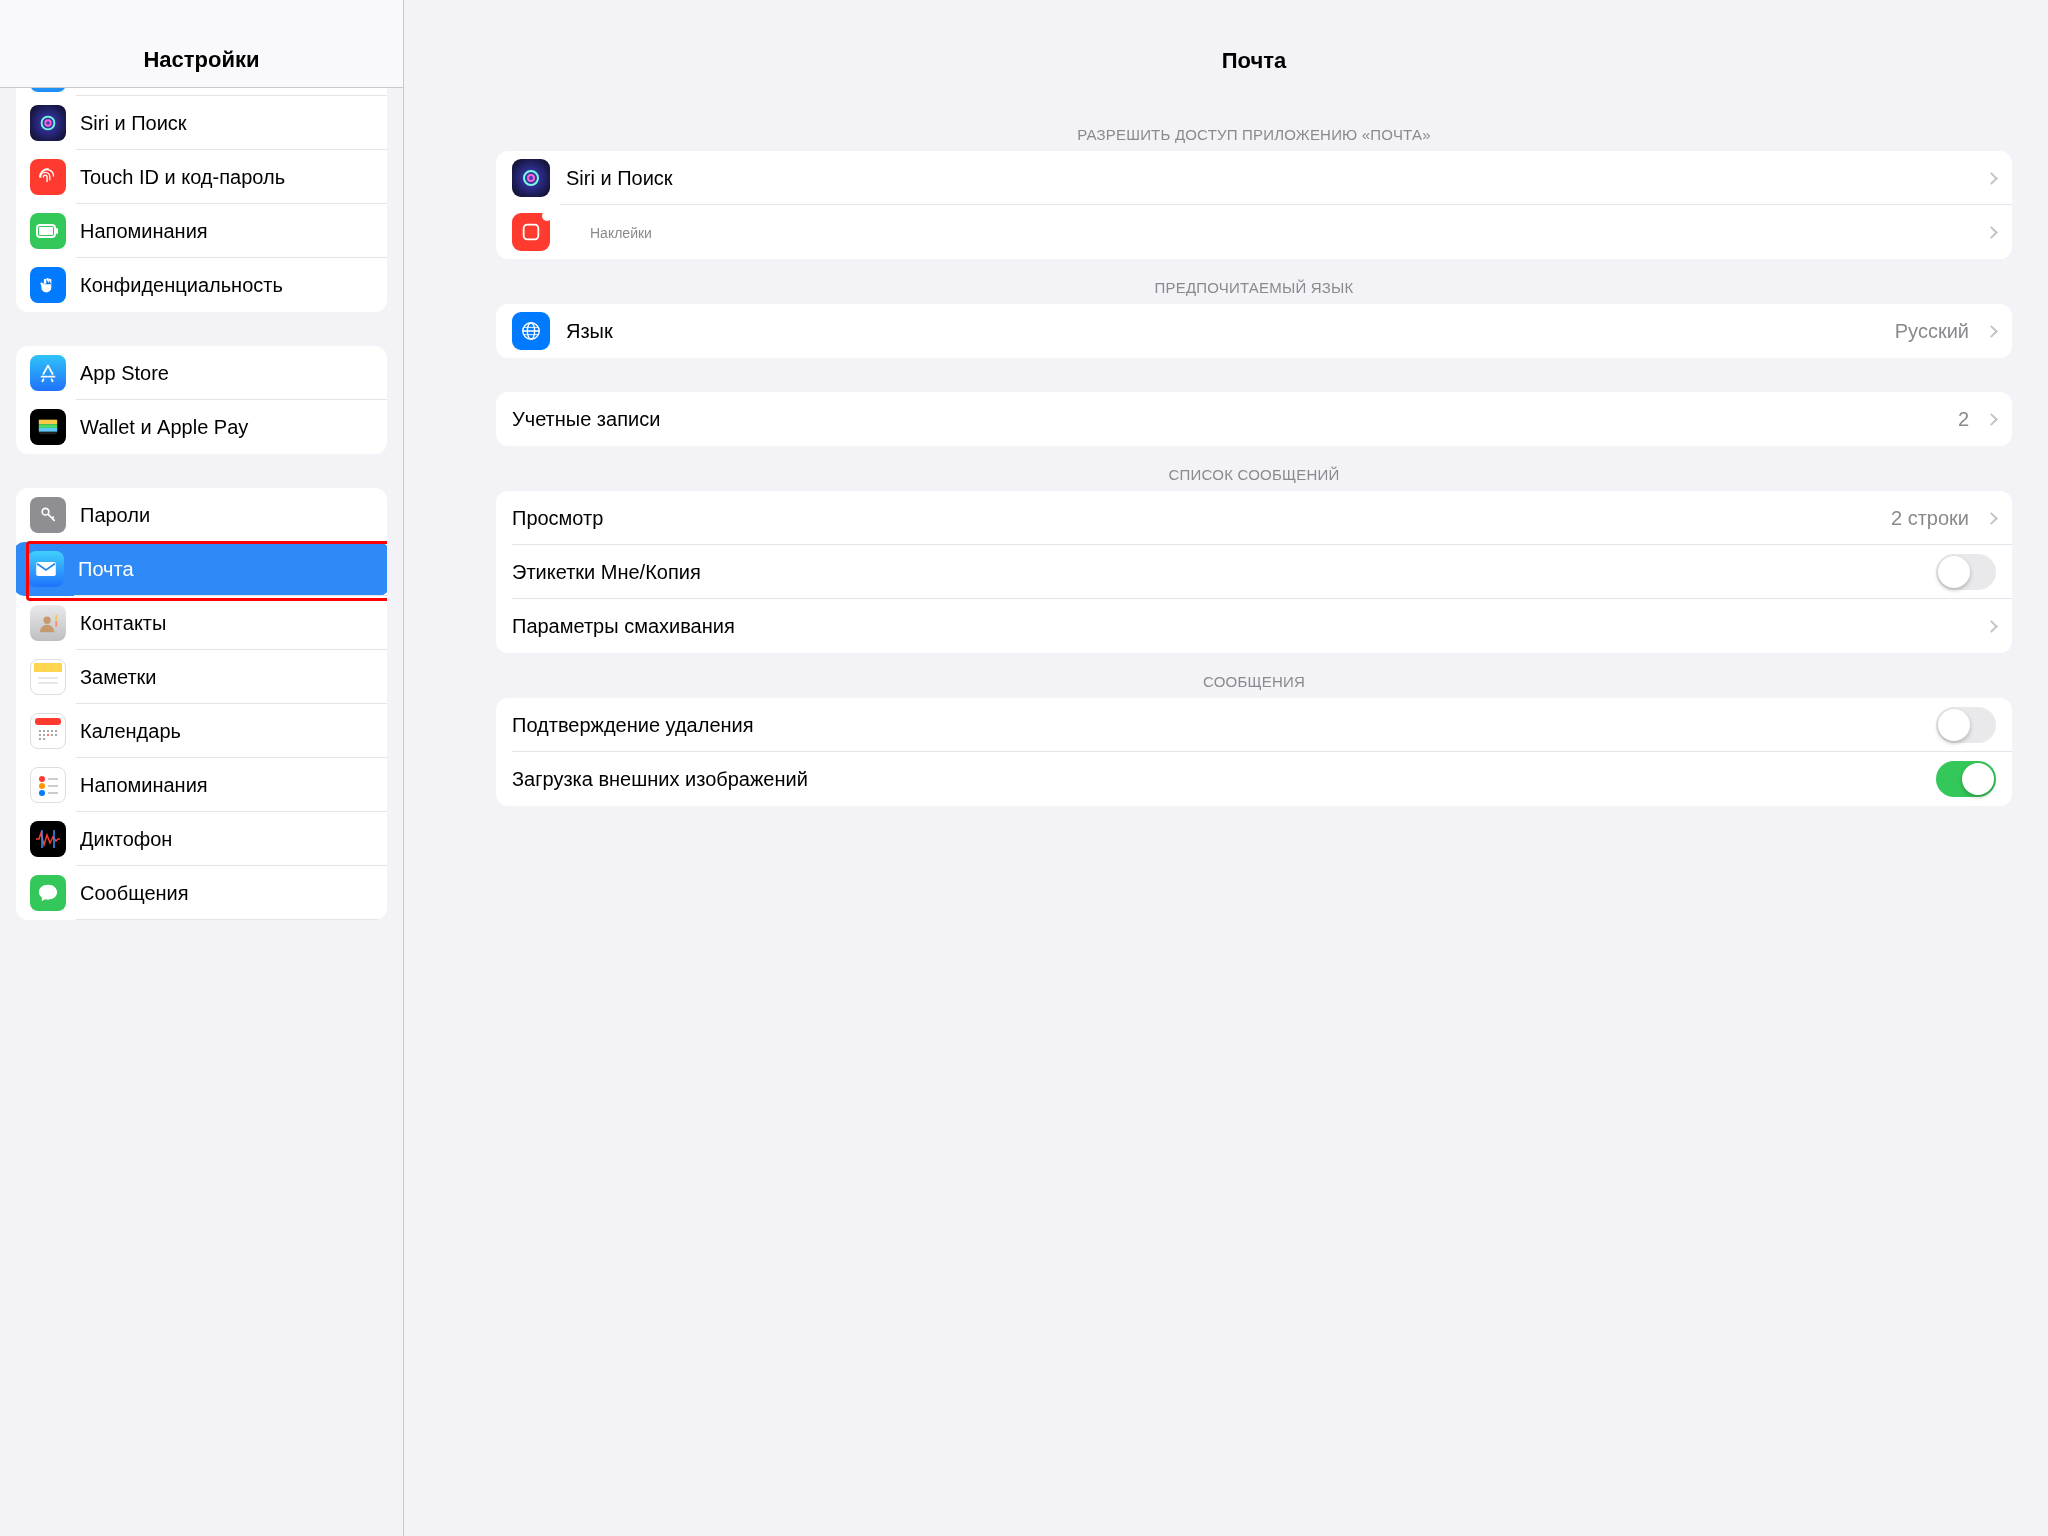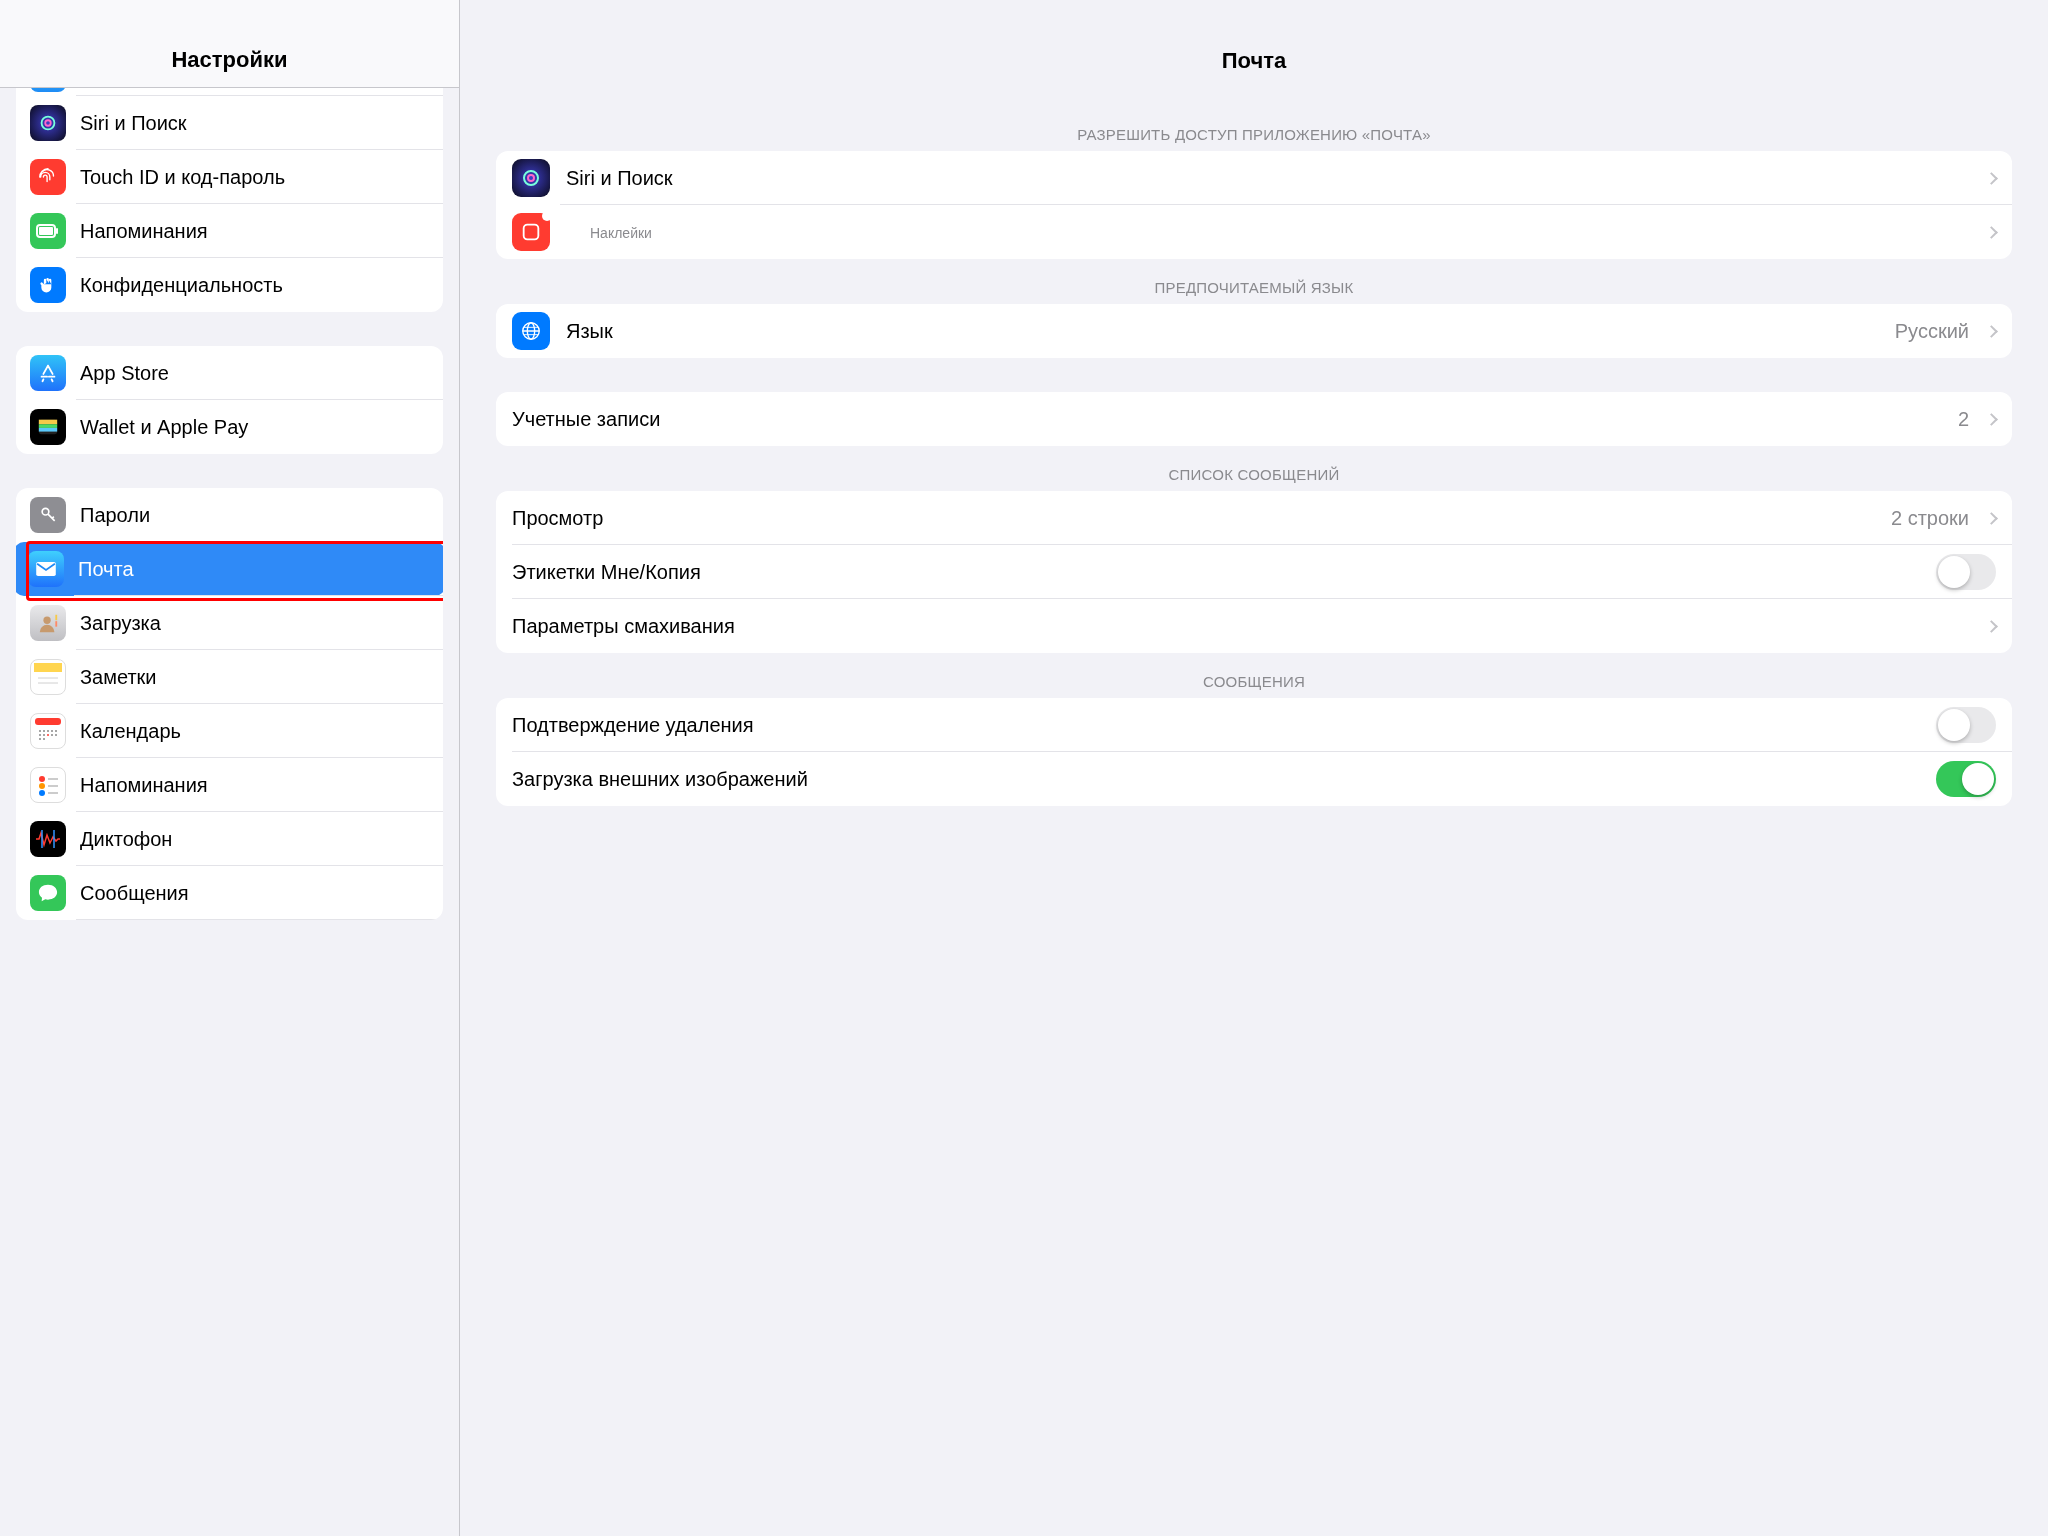--- a/index.html
+++ b/index.html
@@ -46,21 +46,21 @@
     left: 1px; top: 1px; bottom: 1px;
     width: 30%;
     background: #000;
     border-radius: 1px;
   }
 
   
   .sidebar {
     position: absolute;
     left: 0; top: 0;
-    width: 460px;
+    width: 404px;
     height: 100%;
     background: #f2f2f7;
     border-right: 1px solid #c7c7cc;
     overflow: hidden;
   }
   .sidebar-header {
     position: absolute;
     top: 0; left: 0; right: 0;
     height: 88px;
     background: #f9f9fb;
@@ -352,21 +352,21 @@
         </div>
         <div class="row">
           <div class="app-icon" style="background:linear-gradient(#e9e9eb,#bfbfc3)">
             <svg width="22" height="22" viewBox="0 0 24 24">
                 <circle cx="11" cy="9" r="4" fill="#c79a6d"></circle>
                 <path d="M3 22a8 8 0 0116 0" fill="#c79a6d"></path>
                 <rect x="20" y="3" width="2" height="6" fill="#f7c948"></rect>
                 <rect x="20" y="10" width="2" height="6" fill="#ff8a65"></rect>
               </svg>
           </div>
-          <span class="row-text">Загрузка</span>
+          <span class="row-text">Контакты</span>
           <div class="row-divider"></div>
         </div>
         <div class="row">
           <div class="app-icon bg-white">
             <svg width="28" height="28" viewBox="0 0 28 28">
                 <rect x="0" y="0" width="28" height="9" fill="#ffd54f"></rect>
                 <line x1="4" y1="15" x2="24" y2="15" stroke="#d0d0d0"></line>
                 <line x1="4" y1="20" x2="24" y2="20" stroke="#d0d0d0"></line>
               </svg>
           </div>

